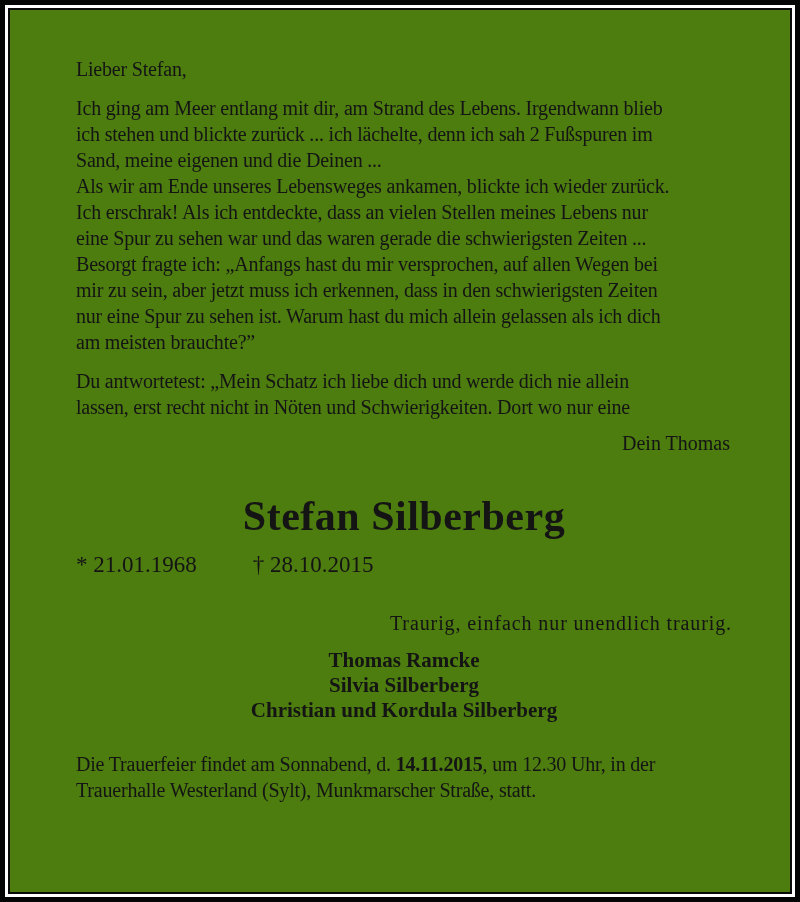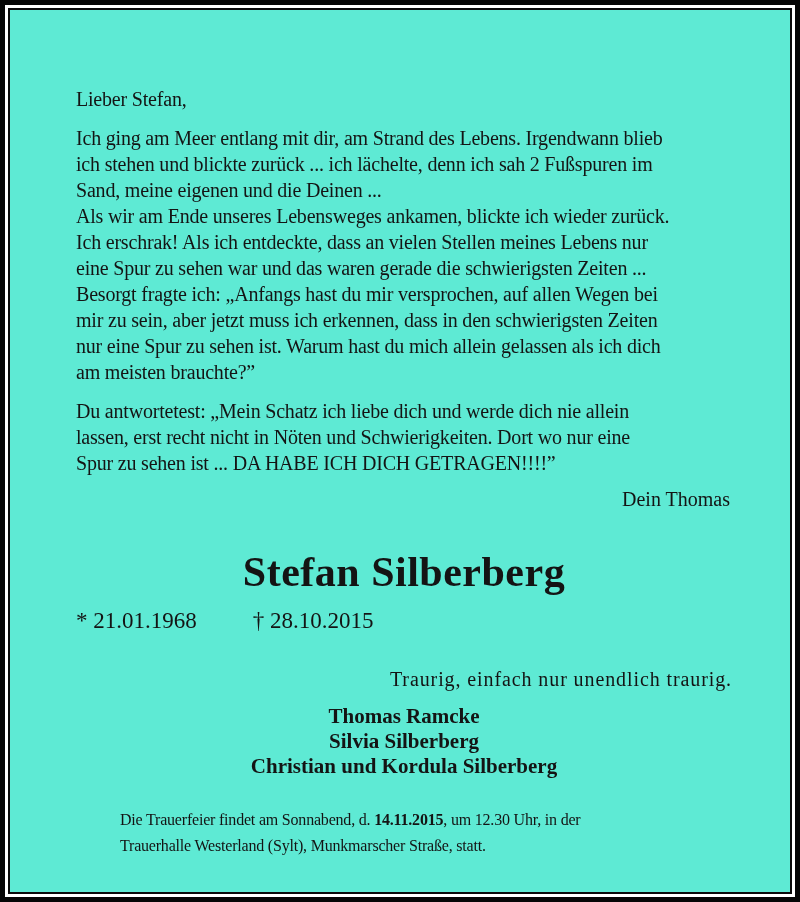--- a/index.html
+++ b/index.html
@@ -16,23 +16,23 @@
     padding: 3px;
     background: #ffffff;
     font-family: "Liberation Serif", "DejaVu Serif", serif;
     color: #141414;
   }
   .frame {
     box-sizing: border-box;
     width: 100%;
     height: 100%;
     border: 2px solid #0a0a0a;
-    padding: 76px 58px 0 66px;
+    padding: 46px 58px 0 66px;
     overflow: hidden;
-    background: #5eead4;
+    background: #4d7c0f;
   }
   .body-text {
     font-size: 20px;
     line-height: 26px;
     letter-spacing: -0.2px;
   }
   .line {
     white-space: nowrap;
   }
   .dream-para { margin-top: 13px; }
@@ -68,24 +68,23 @@
   }
   .mourners {
     margin-top: 12px;
     text-align: center;
     font-size: 21px;
     line-height: 25px;
     font-weight: bold;
   }
   .funeral {
     margin-top: 28px;
-    font-size: 16px;
+    font-size: 20px;
     line-height: 26px;
     letter-spacing: -0.2px;
-    margin-left: 44px;
   }
   .funeral .bold { font-weight: bold; }
 </style>
 </head>
 <body>
 
 <div class="page">
   <div class="frame">
 
     <div class="body-text">
@@ -101,21 +100,20 @@
       <div class="line">eine Spur zu sehen war und das waren gerade die schwierigsten Zeiten ...</div>
       <div class="line">Besorgt fragte ich: „Anfangs hast du mir versprochen, auf allen Wegen bei</div>
       <div class="line">mir zu sein, aber jetzt muss ich erkennen, dass in den schwierigsten Zeiten</div>
       <div class="line">nur eine Spur zu sehen ist. Warum hast du mich allein gelassen als ich dich</div>
       <div class="line">am meisten brauchte?”</div>
     </div>
 
     <div class="body-text answer-para">
       <div class="line">Du antwortetest: „Mein Schatz ich liebe dich und werde dich nie allein</div>
       <div class="line">lassen, erst recht nicht in Nöten und Schwierigkeiten. Dort wo nur eine</div>
-      <div class="line">Spur zu sehen ist ... DA HABE ICH DICH GETRAGEN!!!!”</div>
     </div>
 
     <div class="signature">Dein Thomas</div>
 
     <div class="name-heading">Stefan Silberberg</div>
 
     <div class="dates">
       <span class="birth">* 21.01.1968</span><span>† 28.10.2015</span>
     </div>
 

